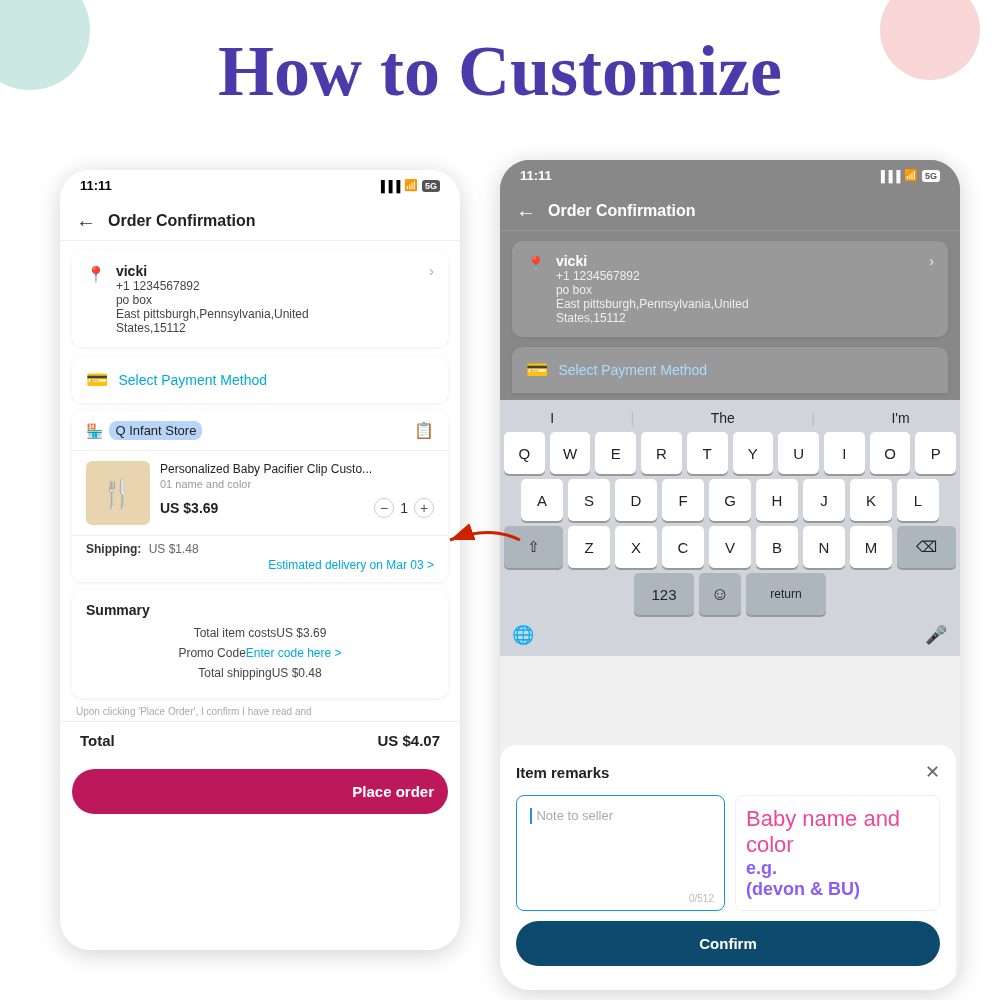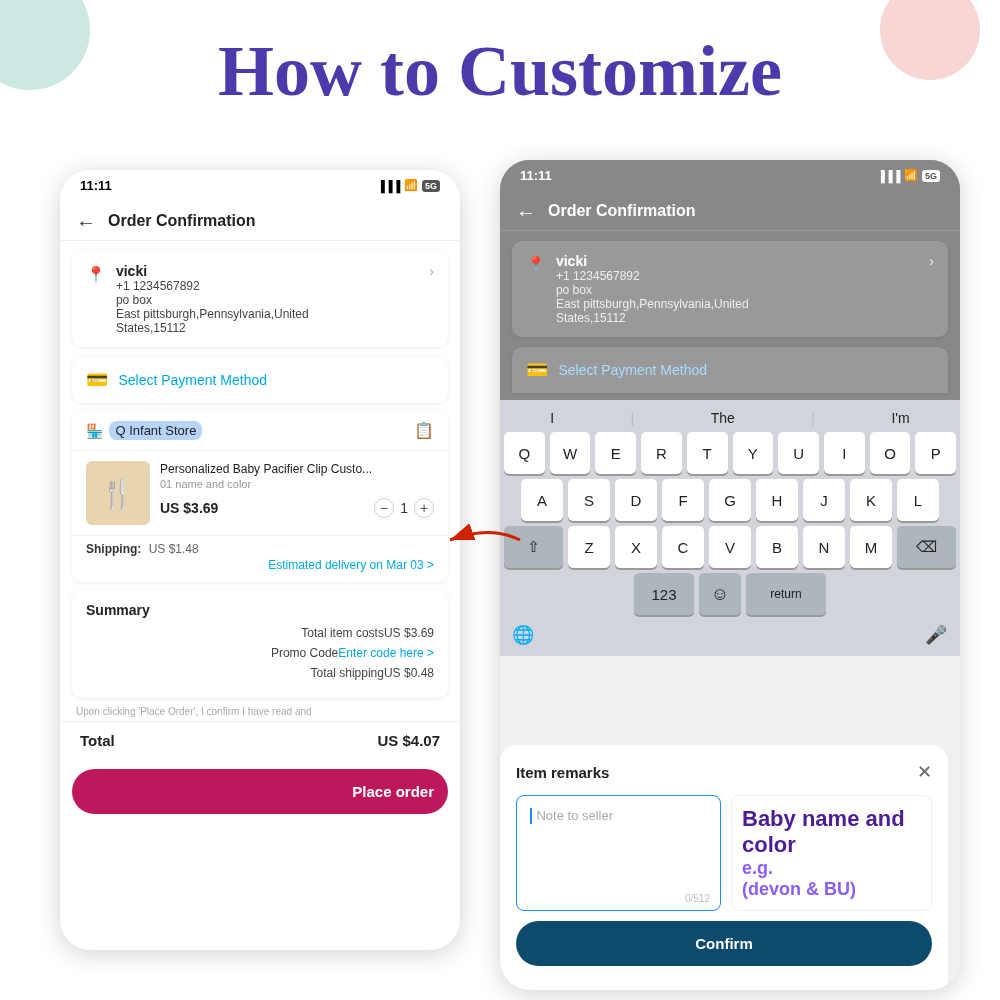--- a/index.html
+++ b/index.html
@@ -257,21 +257,21 @@
     .summary-section {
       margin: 8px 12px;
       background: #fff;
       border-radius: 10px;
       box-shadow: 0 1px 4px rgba(0,0,0,0.08);
       padding: 12px 14px;
     }
     .summary-title { font-weight: 700; font-size: 14px; margin-bottom: 8px; color: #222; }
     .summary-row {
       display: flex;
-      justify-content: flex-end;
+      justify-content: center;
       font-size: 12px;
       color: #444;
       margin-bottom: 6px;
     }
     .summary-row-link { color: #00aadd; }
 
     
     .disclaimer {
       margin: 4px 12px;
       font-size: 10px;
@@ -310,21 +310,21 @@
       height: 240px;
       background: #888;
       position: relative;
     }
 
     
     .item-remarks-modal {
       position: absolute;
       bottom: 0;
       left: 0;
-      right: 12px;
+      right: 4px;
       background: #fff;
       border-radius: 16px 16px 0 0;
       padding: 16px;
       z-index: 3;
     }
     .modal-header {
       display: flex;
       justify-content: space-between;
       align-items: center;
       margin-bottom: 12px;
@@ -362,22 +362,22 @@
     }
     .note-hint {
       position: absolute;
       right: 10px;
       bottom: 6px;
       font-size: 10px;
       color: #bbb;
     }
     .baby-name-title {
       font-size: 22px;
-      font-weight: 700;
-      color: #4c1d95;
+      font-weight: 400;
+      color: #ec4899;
     }
     .baby-name-example {
       font-size: 18px;
       color: #8b5cf6;
       font-weight: 600;
     }
 
     
     .confirm-btn {
       background: #0c4a6e;

